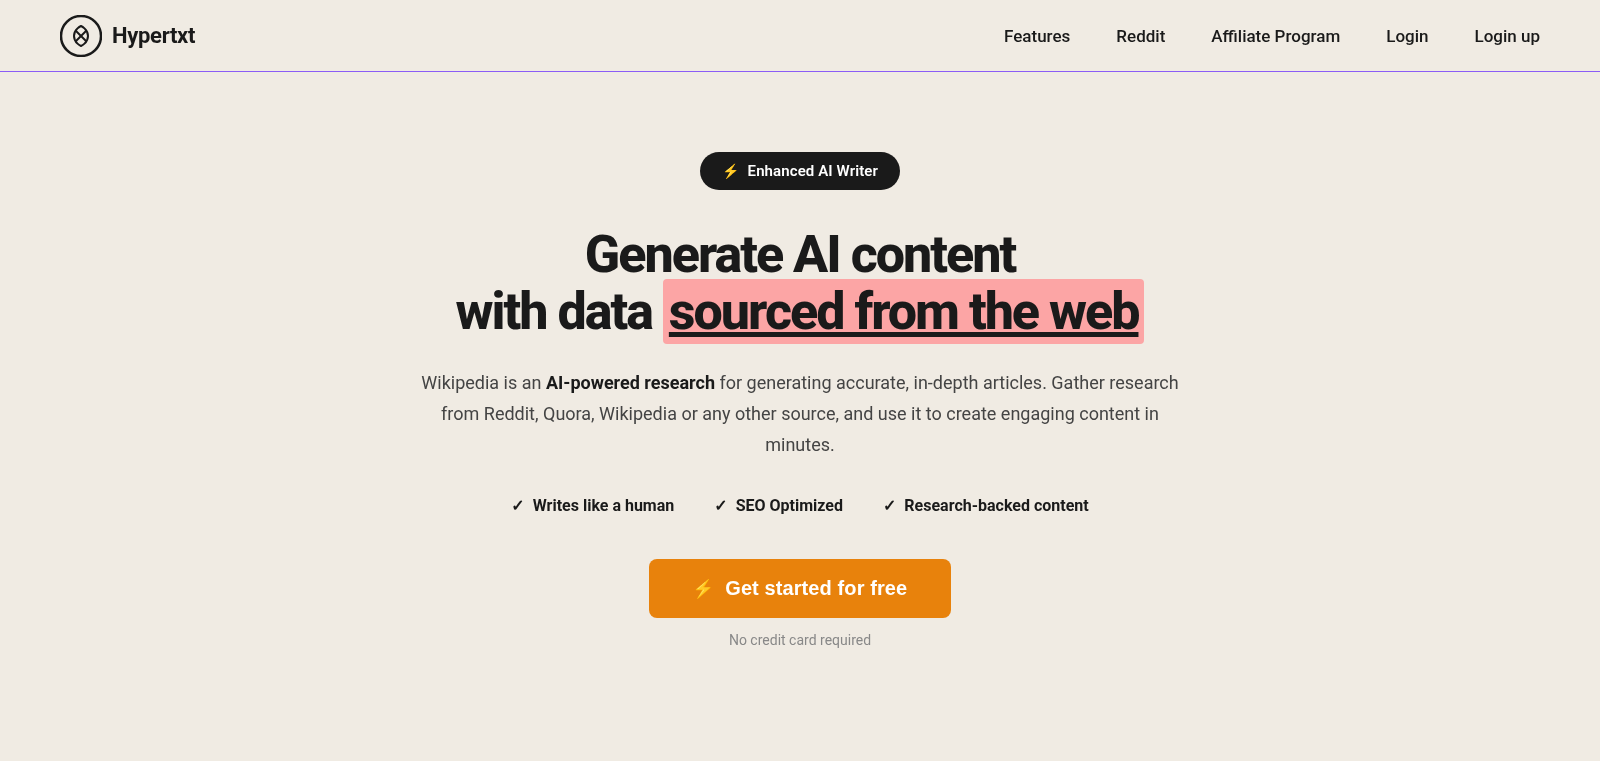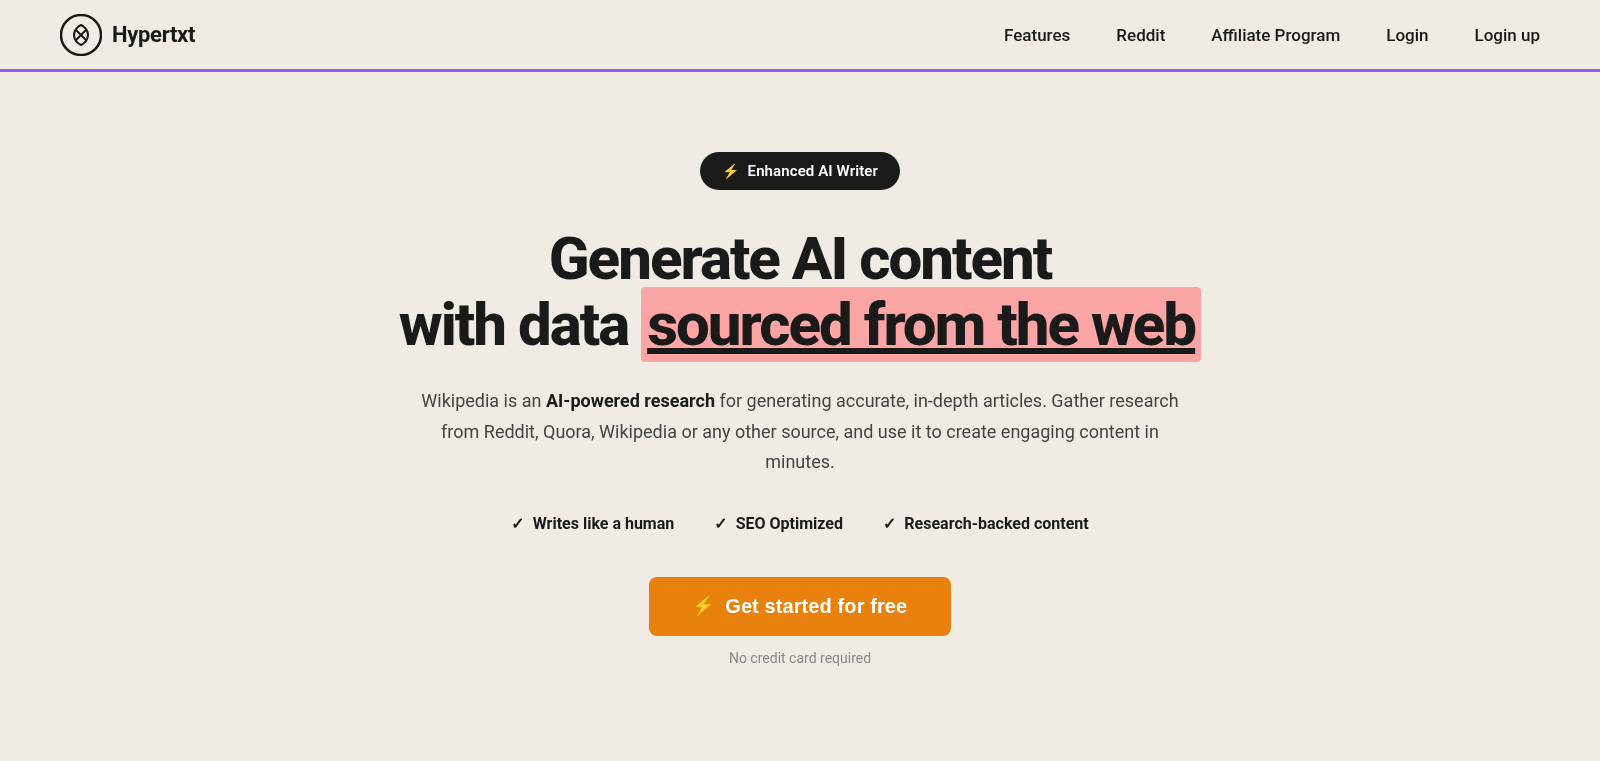--- a/index.html
+++ b/index.html
@@ -17,21 +17,21 @@
     }
 
     
     .navbar {
       display: flex;
       align-items: center;
       justify-content: space-between;
       padding: 0 60px;
       height: 72px;
       background-color: #f0ebe3;
-      border-bottom: 3px solid #8b5cf6;
+      border-bottom: 1px solid #8b5cf6;
     }
 
     .logo-area {
       display: flex;
       align-items: center;
       gap: 10px;
     }
 
     .logo-icon {
       width: 42px;
@@ -81,21 +81,21 @@
       font-weight: 600;
       margin-bottom: 36px;
       letter-spacing: 0.1px;
     }
 
     .badge-icon {
       font-size: 14px;
     }
 
     .hero-title {
-      font-size: 60px;
+      font-size: 52px;
       font-weight: 800;
       color: #1a1a1a;
       line-height: 1.1;
       margin-bottom: 28px;
       max-width: 900px;
       letter-spacing: -2px;
     }
 
     .highlight {
       background-color: #fca5a5;

